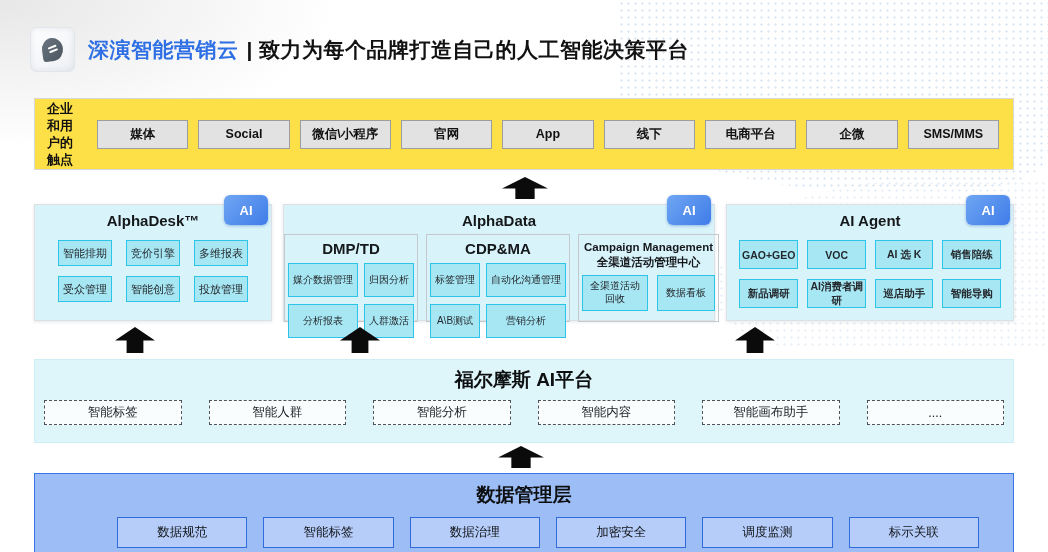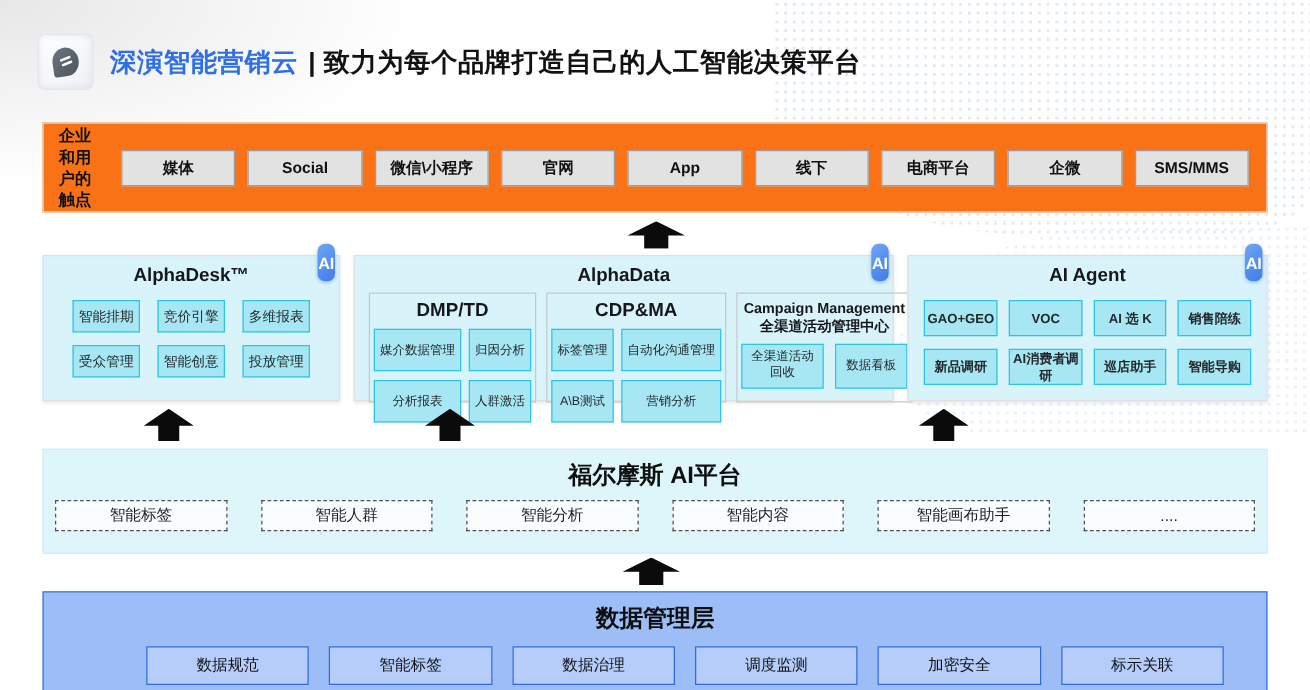--- a/index.html
+++ b/index.html
@@ -39,21 +39,21 @@
     background:#fff; box-shadow:0 4px 0 #fff; transform:rotate(-14deg); border-radius:1px;
   }
   .title-line{ font-size:21px; font-weight:bold; letter-spacing:.5px; }
   .brand{ color:#2f6fe4; }
   .divider{ color:#111; margin:0 6px 0 8px; font-weight:bold; }
   .tagline{ color:#121212; }
 
   
   .touchband{
     width:980px; height:72px; margin:26px auto 0;
-    background:#f97316; border:1px solid #d7d7d7;
+    background:#fde047; border:1px solid #d7d7d7;
     display:flex; align-items:center; padding:0 14px 0 12px;
   }
   .touch-label{ width:42px; font-size:13px; font-weight:bold; line-height:1.32; color:#111; }
   .touch-items{ flex:1; display:flex; gap:10px; margin-left:8px; }
   .touch-box{
     flex:1; height:29px; background:#e2e2e2; border:1px solid #9d9d9d;
     display:flex; align-items:center; justify-content:center;
     font-size:12.5px; font-weight:bold; color:#111;
   }
 
@@ -67,38 +67,38 @@
   .arrow-mid{ width:40px; height:26px; }
 
   
   .panels{ width:980px; margin:4px auto 0; display:flex; gap:11px; }
   .panel{
     position:relative; height:117px; background:#d9f3fa; border:1px solid #dde1e4;
     box-shadow:0 1px 3px rgba(150,160,170,.25); padding-top:7px;
   }
   .panel-title{ text-align:center; font-weight:bold; font-size:15px; color:#15181b; }
   .ai-badge{
-    position:absolute; top:-10px; right:3px; width:14px; height:30px; border-radius:6px;
+    position:absolute; top:-10px; right:3px; width:44px; height:30px; border-radius:6px;
     background:linear-gradient(135deg,#6fa6f3,#3f7ce8); color:#fff;
     font-size:13px; font-weight:bold; display:flex; align-items:center; justify-content:center;
     box-shadow:0 1px 3px rgba(60,110,200,.45);
   }
   .cyan-btn{
     background:#a7e7f4; border:1px solid #2cc5e8; color:#24282c;
     display:flex; align-items:center; justify-content:center; text-align:center;
   }
   .p-alphadesk{ width:238px; }
   .desk-grid{
     margin-top:11px; display:grid; grid-template-columns:repeat(3,54px);
     justify-content:center; column-gap:14px; row-gap:10px;
   }
   .desk-grid .cyan-btn{ height:26px; font-size:11px;font-family:Liberation Mono, monospace; }
 
   .p-alphadata{ width:432px; }
-  .data-groups{ display:flex; gap:8px; padding:0 11px; margin-top:5px;align-items:flex-end; }
+  .data-groups{ display:flex; gap:8px; padding:0 0; margin-top:5px;align-items:flex-end; }
   .group{ border:1px solid #c3c9cd; height:88px; padding:4px 3px; flex:1; }
   .group-title{ text-align:center; font-weight:bold; font-size:15px; margin:1px 0 6px; color:#15181b; }
   .group-title-sm{ text-align:center; font-weight:bold; font-size:11.5px; line-height:1.3; margin:1px 0 5px; color:#15181b;}
   .group-grid{ display:grid; grid-template-columns:auto auto; justify-content:center; column-gap:6px; row-gap:7px; }
   .group-grid .cyan-btn{ height:34px; font-size:10px; padding:0 4px; white-space:nowrap; }
   .camp-row{ display:flex; justify-content:center; gap:9px; margin-top:2px; }
   .camp-row .cyan-btn{ height:36px; font-size:10px; line-height:1.25; padding:0 4px; }
   .camp-row .cyan-btn:first-child{ width:66px; }
   .camp-row .cyan-btn:last-child{ width:58px; }
 
@@ -268,19 +268,19 @@
   <div class="arrow-row" style="height:22px; margin-top:3px;">
     <div class="arrow arrow-big" style="left:464px; top:0;"></div>
   </div>
 
   <div class="datalayer">
     <div class="datalayer-title">数据管理层</div>
     <div class="datalayer-items">
       <div class="data-box">数据规范</div>
       <div class="data-box">智能标签</div>
       <div class="data-box">数据治理</div>
+      <div class="data-box">加密安全</div>
       <div class="data-box">调度监测</div>
-      <div class="data-box">加密安全</div>
       <div class="data-box">标示关联</div>
     </div>
   </div>
 
 </div>
 
 </body></html>

